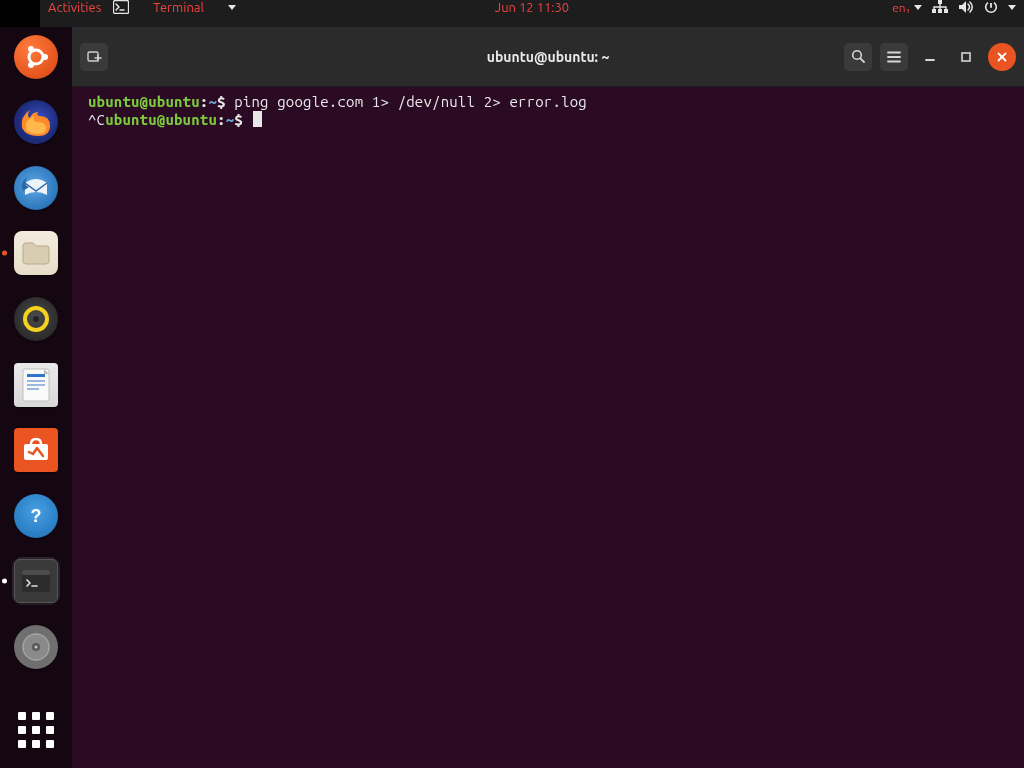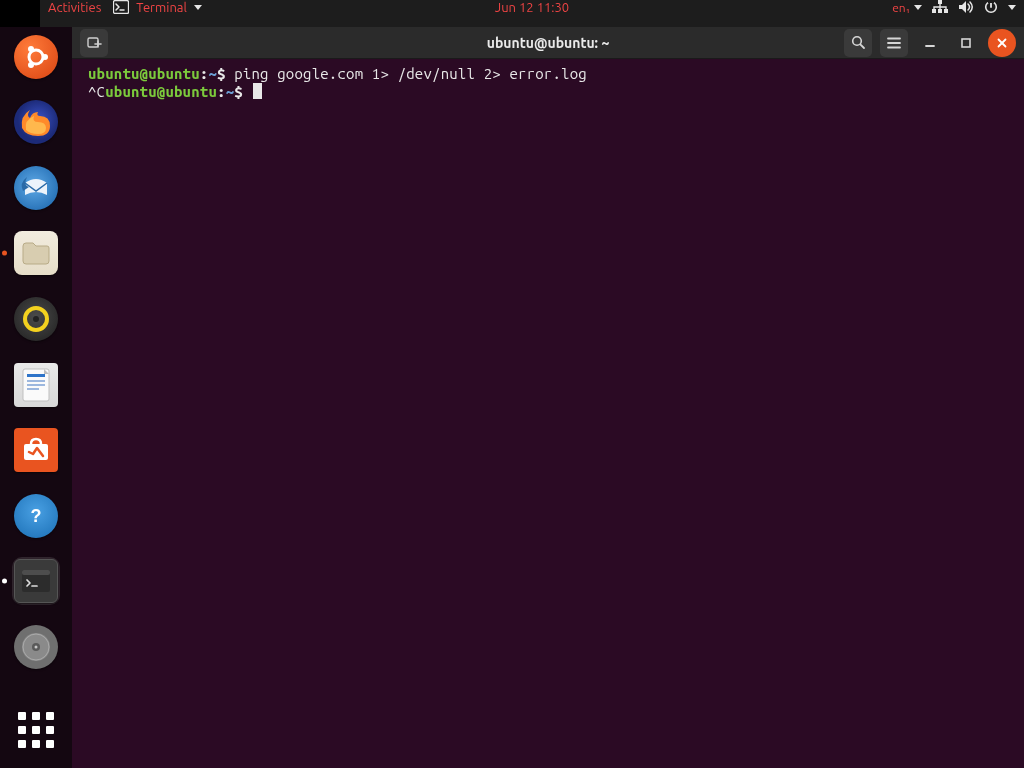--- a/index.html
+++ b/index.html
@@ -8,21 +8,21 @@
   
   .topbar {
     position: absolute; top: 0; left: 0; right: 0; height: 27px;
     background: #1d1d1d; color: #ef4444; display: flex; align-items: flex-start;
     font-size: 13px; padding: 0 8px; z-index: 100; margin-left: 40px;
   }
   .topbar .left, .topbar .center, .topbar .right { display: flex; align-items: center; gap: 12px; }
   .topbar .left { flex: 0 0 auto; }
   .topbar .center { position:absolute; left:50%; transform:translateX(-50%); }
   .topbar .right { margin-left: auto; gap: 10px; }
-  .topbar .app-menu { display:flex; align-items:center; gap:7px; }
+  .topbar .app-menu { display:flex; align-items:center; gap:24px; }
   .topbar svg { display:block; }
   .tri-down { width:0;height:0;border-left:4px solid transparent;border-right:4px solid transparent;border-top:5px solid #e6e6e6; display:inline-block;}
   .lang { font-size:12px; }
 
   
   .dock {
     position:absolute; top:27px; left:0; bottom:0; width:72px;
     background: rgba(24,8,20,0.85);
     display:flex; flex-direction:column; align-items:center; padding-top:6px; gap:18px;
     z-index:50;
@@ -49,21 +49,21 @@
   .tile.ff     { background: radial-gradient(circle at 55% 45%, #3a52c7 0%, #1c2a78 60%); border-radius:50%; position:relative;}
   .tile.tb     { background: radial-gradient(circle at 45% 45%, #5ea9e6, #1660a8); border-radius:50%; position:relative;}
 
   
   .window {
     position:absolute; top:27px; left:72px; right:0; bottom:0;
     background:#2b0a24;
     display:flex; flex-direction:column;
   }
   .titlebar {
-    height:32px; background:#2b2b2b; color:#ddd;
+    height:60px; background:#2b2b2b; color:#ddd;
     display:flex; align-items:center; padding:0 8px; gap:8px;
     border-bottom:1px solid #1a1a1a;
   }
   .titlebar .title { position:absolute; left:50%; transform:translateX(-50%); font-size:14px; font-weight:600; color:#eaeaea;}
   .tb-right { margin-left:auto; display:flex; align-items:center; gap:8px;}
   .tb-btn { width:28px; height:28px; border-radius:5px; background:#3a3a3a; display:flex; align-items:center; justify-content:center;}
   .tb-btn.round { border-radius:50%;}
   .tb-btn.close { background:#E95420;}
   .tb-btn.flat  { background:transparent;}
   .tb-left { display:flex; align-items:center; gap:8px; }

